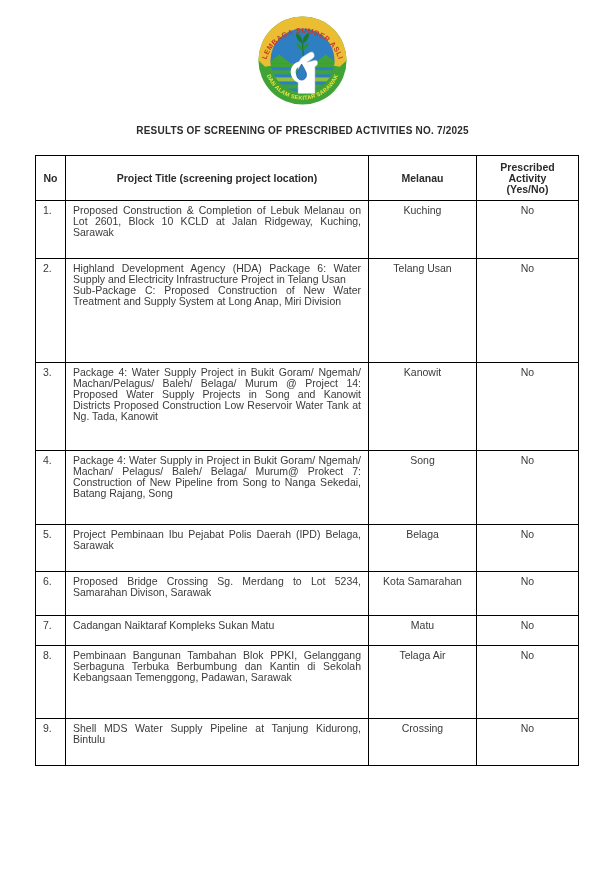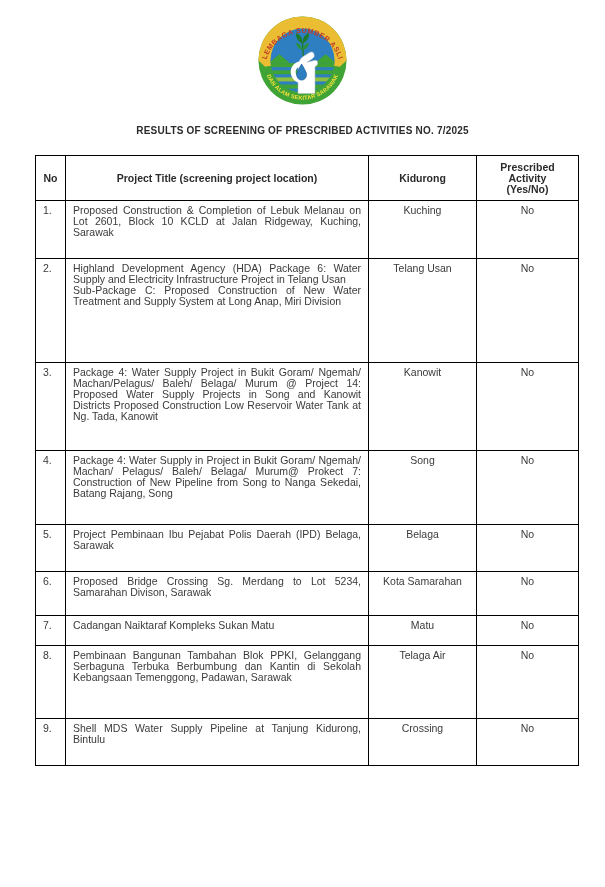--- a/index.html
+++ b/index.html
@@ -142,21 +142,21 @@
     <colgroup>
       <col style="width:30px">
         <col style="width:303px">
         <col style="width:108px">
         <col style="width:102px">
     </colgroup>
     <thead>
       <tr>
         <td>No</td>
         <td>Project Title (screening project location)</td>
-        <td>Kidurong</td>
+        <td>Melanau</td>
         <td class="pre">Prescribed
 Activity
 (Yes/No)</td>
       </tr>
     </thead>
     <tbody>
       <tr>
         <td class="c-no">1.</td>
         <td class="c-title">Proposed Construction &amp; Completion of Lebuk Melanau on Lot 2601, Block 10 KCLD at Jalan Ridgeway, Kuching, Sarawak</td>
         <td class="c-loc">Kuching</td>

